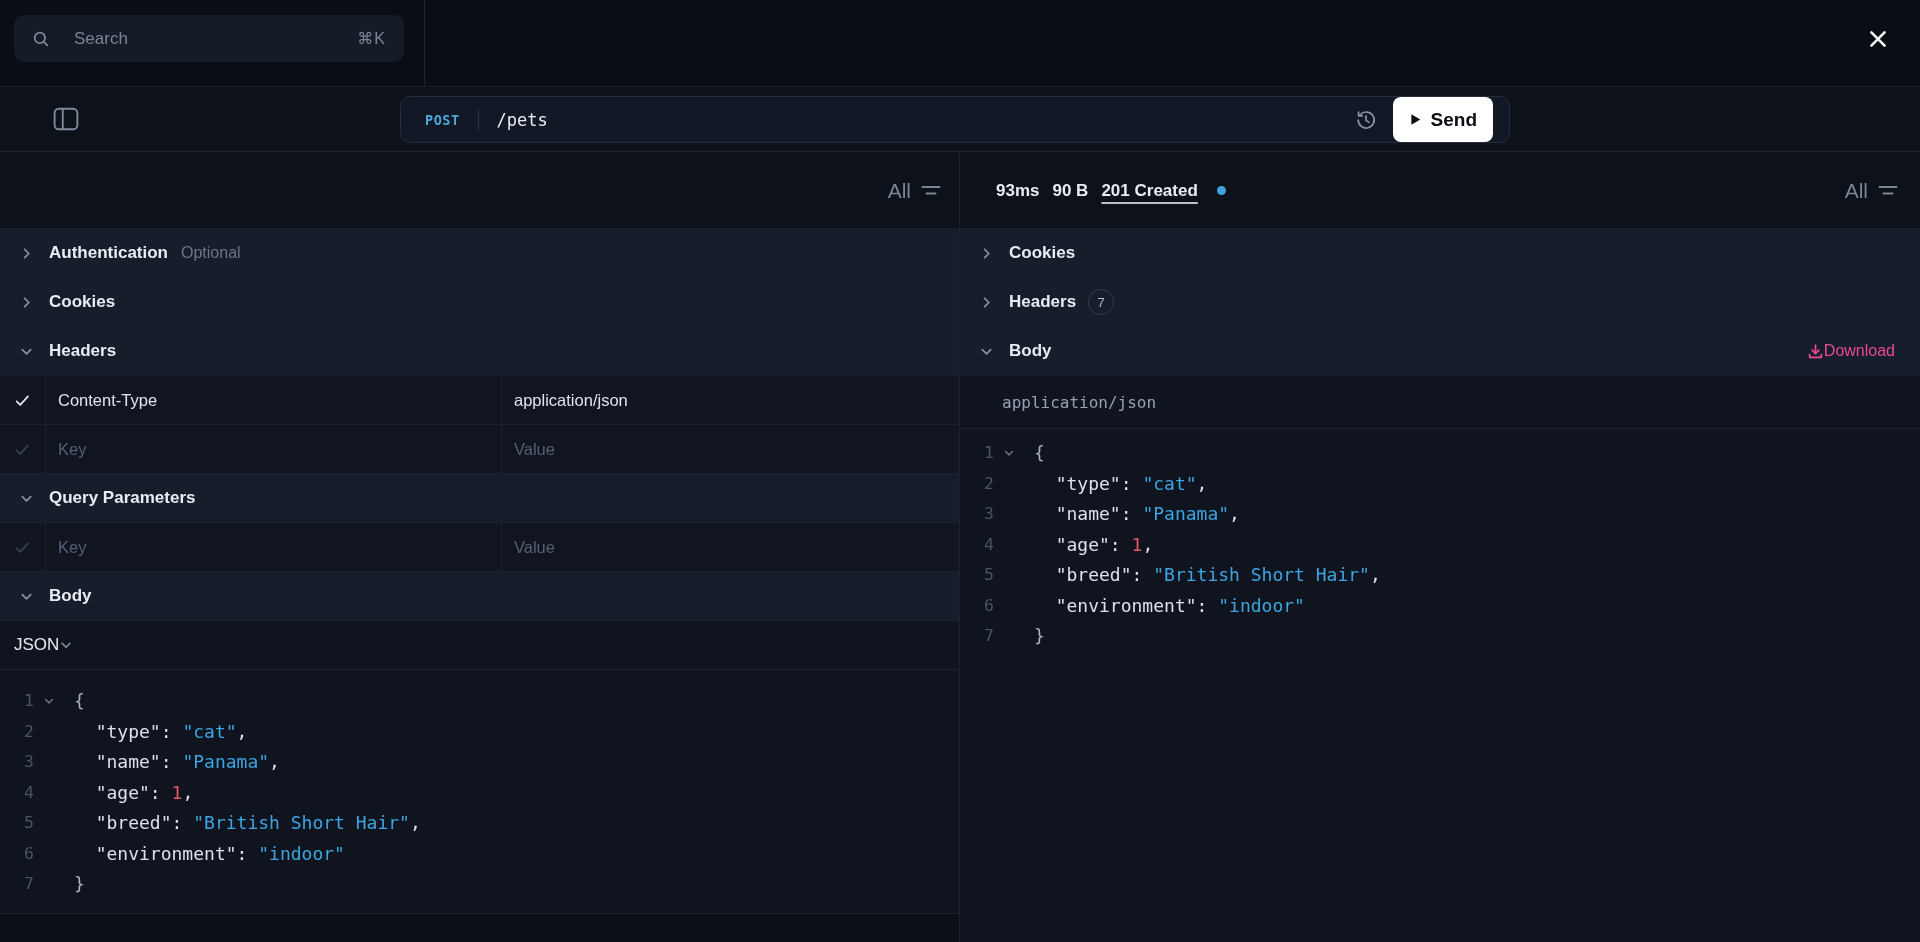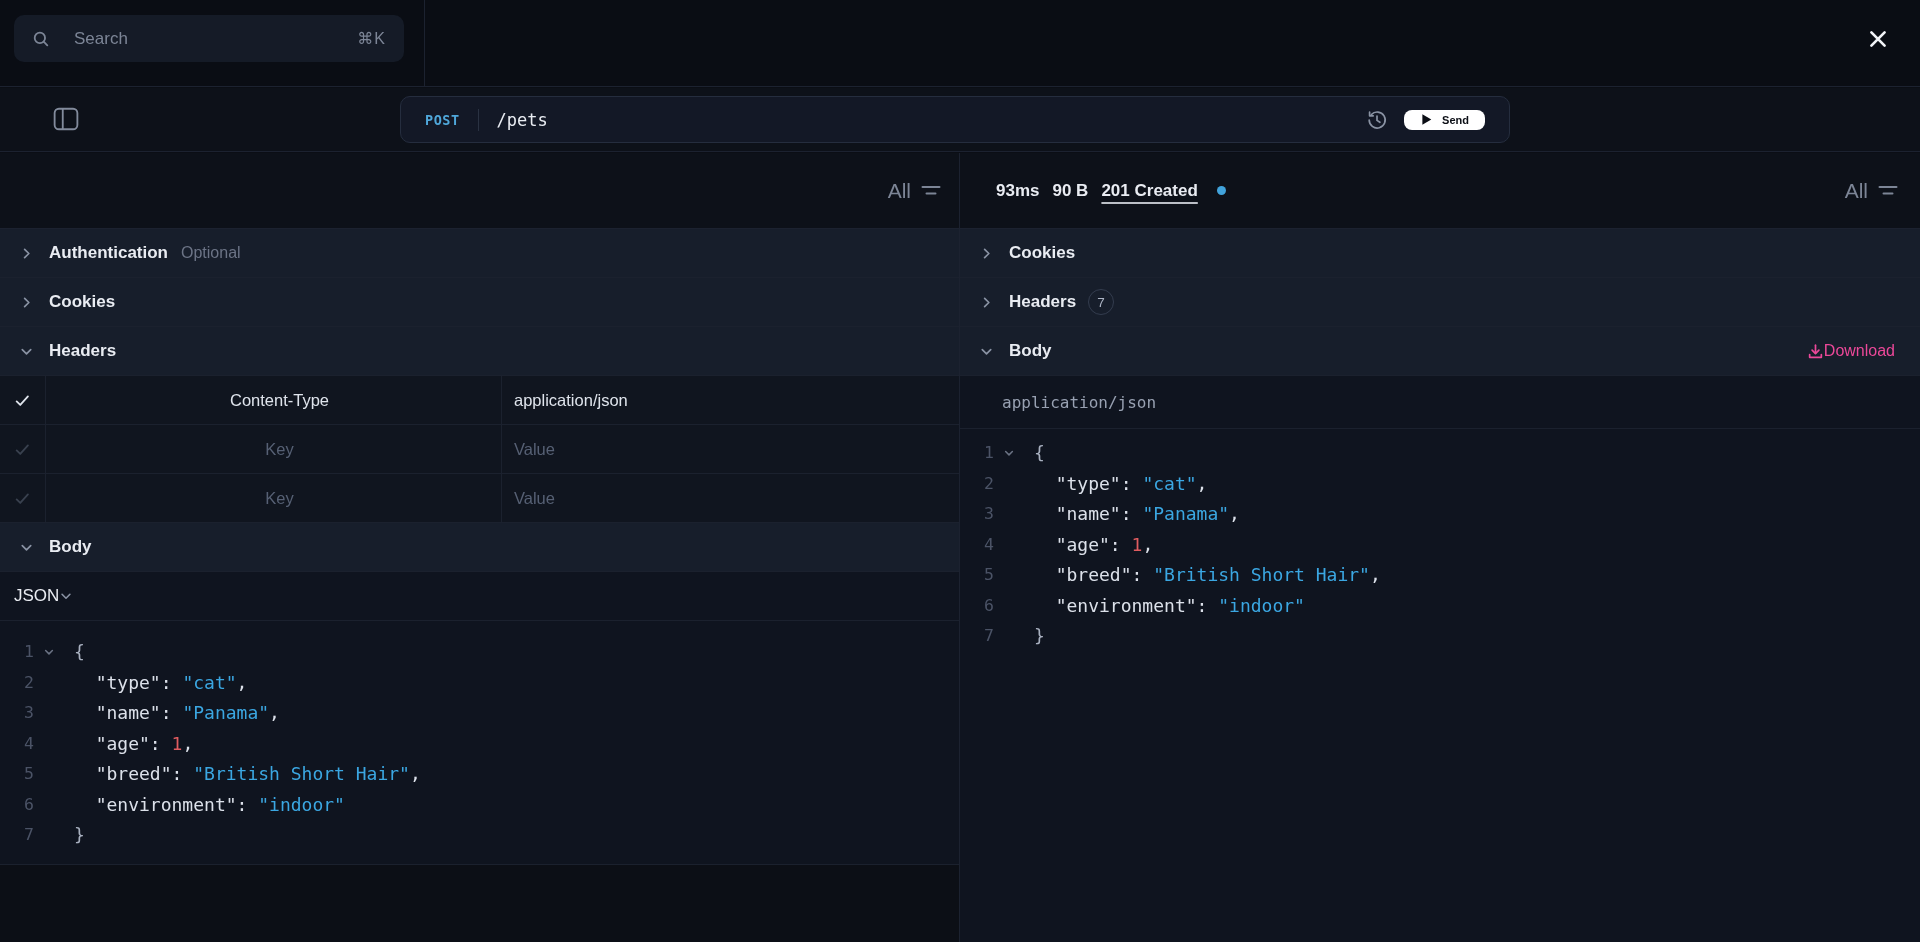--- a/index.html
+++ b/index.html
@@ -19,29 +19,29 @@
   .close-btn { position:absolute; right:26px; top:23px; width:32px; height:32px;
                display:flex; align-items:center; justify-content:center; color:#f2f4f8; cursor:pointer; }
 
   
   .request-row { position:absolute; left:0; top:88px; width:1920px; height:64px;
                  background:#0d1119; border-bottom:1px solid #1c2230; }
   .panel-toggle { position:absolute; left:52px; top:18px; width:28px; height:26px;
                   color:#828b9c; display:flex; align-items:center; justify-content:center; cursor:pointer; }
   .address-bar { position:absolute; left:400px; top:8px; width:1110px; height:47px;
                  background:#131826; border:1px solid #252d3e; border-radius:10px;
-                 display:flex; align-items:center; padding-left:24px; padding-right:24px; }
+                 display:flex; align-items:center; padding-left:24px; padding-right:16px; }
   .method { font-family:"DejaVu Sans Mono", monospace; font-size:13.5px; font-weight:bold;
             color:#4fa7da; letter-spacing:0.5px; cursor:pointer; }
   .bar-div { width:1px; height:22px; background:#2a3242; margin:0 18px; }
   .url { font-family:"DejaVu Sans Mono", monospace; font-size:17px; color:#e9ecf2; flex:1; cursor:text; }
   .history-btn { width:26px; height:26px; color:#8a93a4; margin-right:14px;
                  display:flex; align-items:center; justify-content:center; cursor:pointer; }
-  .send-btn { height:20px; padding:0 16px; background:#ffffff; color:#0b0e15; border:none;
-              border-radius:8px; font-size:11px; font-weight:bold; display:flex;
+  .send-btn { height:45px; padding:0 16px; background:#ffffff; color:#0b0e15; border:none;
+              border-radius:8px; font-size:19px; font-weight:bold; display:flex;
               align-items:center; gap:9px; cursor:pointer; font-family:"Liberation Sans",sans-serif; }
 
   
   .content { position:absolute; left:0; top:153px; width:1920px; height:789px; display:flex; }
   .left-panel  { width:960px; height:100%; border-right:1px solid #1c2230; background:#0c0f16; }
   .right-panel { width:960px; height:100%; background:#0f141f; }
 
   .filter-row { height:76px; border-bottom:1px solid #1c2230; background:#0d1119;
                 display:flex; align-items:center; }
   .filter-row.left { justify-content:flex-end; padding-right:18px; }
@@ -64,21 +64,21 @@
            color:#aeb6c6; font-size:13.5px; display:flex; align-items:center;
            justify-content:center; margin-left:12px; font-weight:400; }
   .dl-btn { margin-left:auto; margin-right:25px; display:flex; align-items:center; 
             color:#ec4899; font-size:16px; cursor:pointer; }
 
   .row.kv { background:#10151f; font-size:16.5px; color:#dfe4ec; }
   .check-col { width:46px; height:100%; border-right:1px solid #1b212e; display:flex;
                align-items:center; justify-content:center; color:#dfe4ec; cursor:pointer; flex:none; }
   .check-col.dim { color:#39414f; }
   .key-col { width:456px; height:100%; border-right:1px solid #1b212e; display:flex;
-             align-items:center; padding-left:12px; cursor:text;justify-content:center; }
+             align-items:center; padding-left:12px; cursor:text; }
   .val-col { flex:1; height:100%; display:flex; align-items:center; padding-left:12px; cursor:text; }
   .placeholder { color:#566074; }
 
   .row.format { background:#0f141f; padding-left:14px; cursor:pointer; }
   .format-label { font-size:17px; color:#e9ecf2; font-weight:500; }
   .chev-sm { width:14px; height:14px; color:#8a93a4; display:flex; align-items:center; justify-content:center; }
 
   .ct-row { height:53px; background:#0f141f; border-bottom:1px solid #1b212e;
             display:flex; align-items:center; padding-left:42px;
             font-family:"DejaVu Sans Mono", monospace; font-size:16px; color:#98a1b2; }
@@ -227,20 +227,28 @@
         </span>
       </span>
       <span class="key-col">
         <span class="placeholder">Key</span>
       </span>
       <span class="val-col">
         <span class="placeholder">Value</span>
       </span>
     </div>
 
+    <div class="row section">
+      <span class="chev">
+        <svg width="15" height="15" viewBox="0 0 16 16" fill="none" stroke="currentColor" stroke-width="1.8" stroke-linecap="round" stroke-linejoin="round">
+            <path d="M3.5 6l4.5 4.5L12.5 6"></path>
+          </svg>
+      </span>
+      <span class="sec-label">Query Parameters</span>
+    </div>
 
     <div class="row kv">
       <span class="check-col dim">
         <span>
           <svg width="17" height="17" viewBox="0 0 16 16" fill="none" stroke="currentColor" stroke-width="1.7" stroke-linecap="round" stroke-linejoin="round">
               <path d="M2.5 8.8l3.4 3.4 7.2-8"></path>
             </svg>
         </span>
       </span>
       <span class="key-col">

